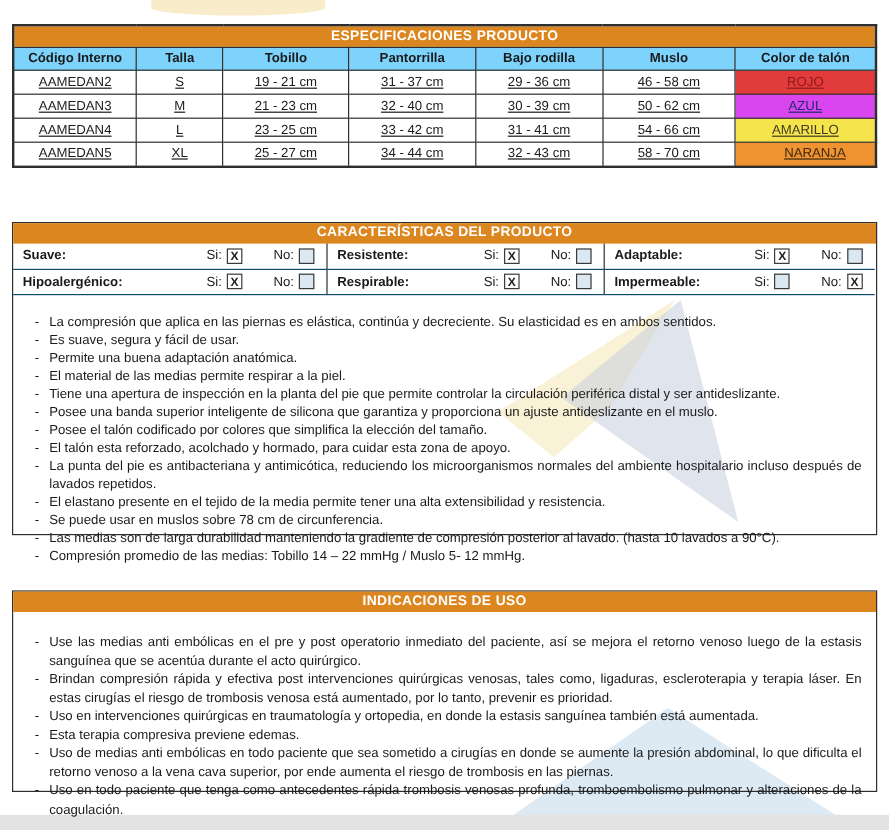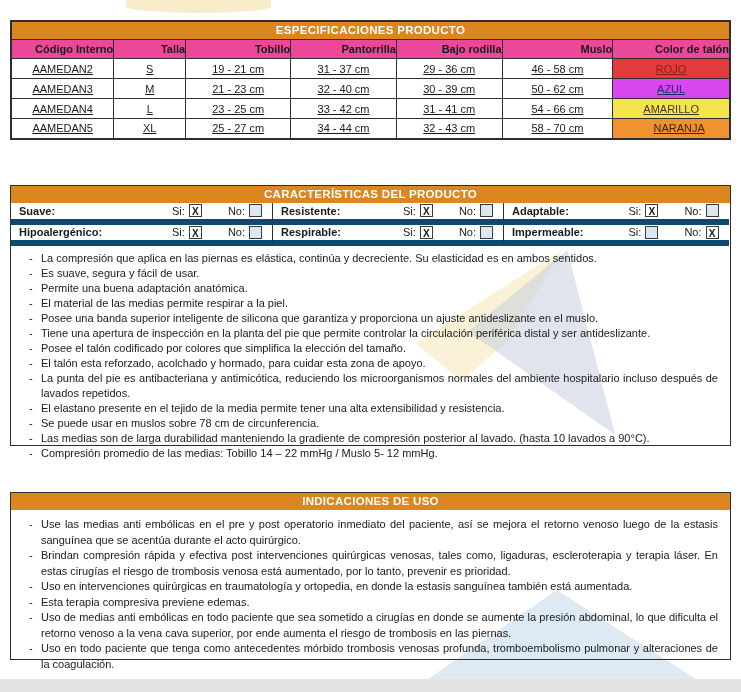--- a/index.html
+++ b/index.html
@@ -27,42 +27,42 @@
   .bar-title {
     background:#dc861f; color:#ffffff; font-weight:bold; font-size:11.5px;
     text-align:center; height:17px; line-height:17px; letter-spacing:.3px;
   }
 
   
   #spec-table { top:20px; }
   #spec-table table { width:100%; border-collapse:collapse; table-layout:fixed; border:2px solid #2e2e2e; }
   #spec-table th, #spec-table td { border:1px solid #2e2e2e; font-size:11px; text-align:center; }
   #spec-table .bar-title-cell { padding:0; }
-  #spec-table thead .colhead { background:#ec4899; font-weight:bold; height:19px;text-align:right; }
+  #spec-table thead .colhead { background:#7dd3fc; font-weight:bold; height:19px; }
   #spec-table tbody td { height:20px; background:transparent;text-decoration:underline; }
 
   
   #caracteristicas { top:185px; height:261px; border:1.5px solid #2e2e2e; background:transparent; }
   .chk-grid { display:grid; grid-template-columns:262px 231px 224.5px; }
   .chk-cell {
     display:flex; align-items:center; height:21.5px; padding:0 10px 0 8px;
-    border-right:1px solid #2e2e2e; border-bottom:6px solid #0c4a6e;
+    border-right:1px solid #2e2e2e; border-bottom:1px solid #0c4a6e;
     font-size:11px;
   }
   .chk-cell:nth-child(3n) { border-right:none; }
   .chk-label { font-weight:bold; flex:1; }
   .sn { display:flex; align-items:center; }
   .sn + .sn { margin-left:26px; }
   .box {
     display:inline-block; width:13px; height:13px; margin-left:4px;
     border:1px solid #3a3a3a; background:#ffffff;
     font-size:10px; font-weight:bold; text-align:center; line-height:13px;
   }
   .box.empty { background:#dce8f1; }
-  .bullets { list-style:none; padding:5px 8px 0 30px; }
+  .bullets { list-style:none; padding:5px 8px 0 30px;margin-top:11px; }
   .bullets li {
     position:relative; font-size:11px; line-height:15px; text-align:justify; padding-right:4px;
   }
   .bullets li::before { content:"-"; position:absolute; left:-12px; }
 
   
   #indicaciones { top:492px; height:168px; border:1.5px solid #2e2e2e; background:transparent; }
   #indicaciones .bullets { padding-top:7px; }
   #indicaciones .bullets li { line-height:15.5px; }
 </style>
@@ -215,35 +215,35 @@
           <span class="box">X</span>
         </span>
     </div>
   </div>
 
   <ul class="bullets">
     <li>La compresión que aplica en las piernas es elástica, continúa y decreciente. Su elasticidad es en ambos sentidos.</li>
     <li>Es suave, segura y fácil de usar.</li>
     <li>Permite una buena adaptación anatómica.</li>
     <li>El material de las medias permite respirar a la piel.</li>
+    <li>Tiene una apertura de inspección en la planta del pie que permite controlar la circulación periférica distal y ser antideslizante.</li>
     <li>Posee una banda superior inteligente de silicona que garantiza y proporciona un ajuste antideslizante en el muslo.</li>
-    <li>Tiene una apertura de inspección en la planta del pie que permite controlar la circulación periférica distal y ser antideslizante.</li>
     <li>Posee el talón codificado por colores que simplifica la elección del tamaño.</li>
     <li>El talón esta reforzado, acolchado y hormado, para cuidar esta zona de apoyo.</li>
     <li>La punta del pie es antibacteriana y antimicótica, reduciendo los microorganismos normales del ambiente hospitalario incluso después de lavados repetidos.</li>
     <li>El elastano presente en el tejido de la media permite tener una alta extensibilidad y resistencia.</li>
     <li>Se puede usar en muslos sobre 78 cm de circunferencia.</li>
     <li>Las medias son de larga durabilidad manteniendo la gradiente de compresión posterior al lavado. (hasta 10 lavados a 90°C).</li>
     <li>Compresión promedio de las medias: Tobillo 14 – 22 mmHg / Muslo 5- 12 mmHg.</li>
   </ul>
 </div>
 
 <div class="section" id="indicaciones">
   <div class="bar-title">INDICACIONES DE USO</div>
   <ul class="bullets">
     <li>Use las medias anti embólicas en el pre y post operatorio inmediato del paciente, así se mejora el retorno venoso luego de la estasis sanguínea que se acentúa durante el acto quirúrgico.</li>
     <li>Brindan compresión rápida y efectiva post intervenciones quirúrgicas venosas, tales como, ligaduras, escleroterapia y terapia láser. En estas cirugías el riesgo de trombosis venosa está aumentado, por lo tanto, prevenir es prioridad.</li>
     <li>Uso en intervenciones quirúrgicas en traumatología y ortopedia, en donde la estasis sanguínea también está aumentada.</li>
     <li>Esta terapia compresiva previene edemas.</li>
     <li>Uso de medias anti embólicas en todo paciente que sea sometido a cirugías en donde se aumente la presión abdominal, lo que dificulta el retorno venoso a la vena cava superior, por ende aumenta el riesgo de trombosis en las piernas.</li>
-    <li>Uso en todo paciente que tenga como antecedentes mórbido trombosis venosas profunda, tromboembolismo pulmonar y alteraciones de la coagulación.</li>
+    <li>Uso en todo paciente que tenga como antecedentes rápida trombosis venosas profunda, tromboembolismo pulmonar y alteraciones de la coagulación.</li>
   </ul>
 </div>
 
 </body></html>

